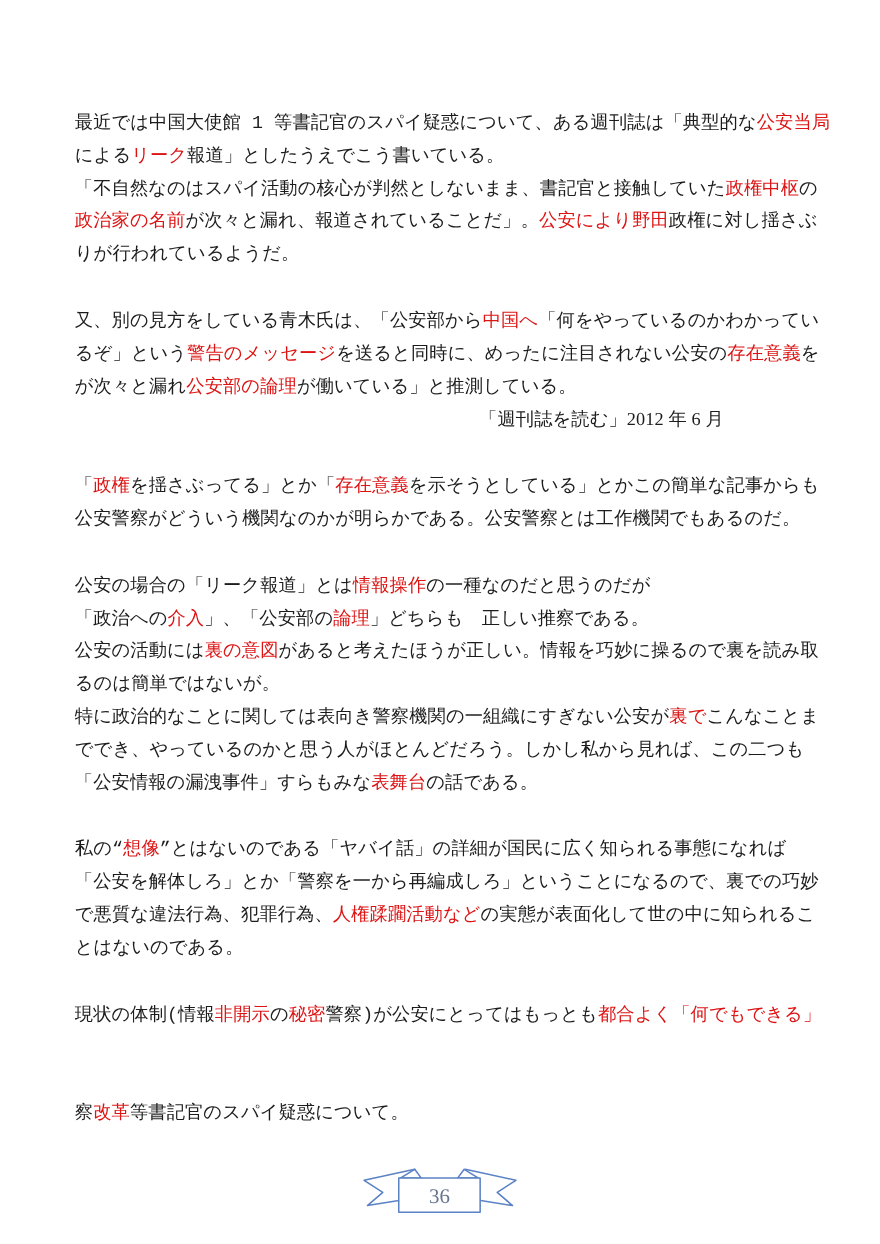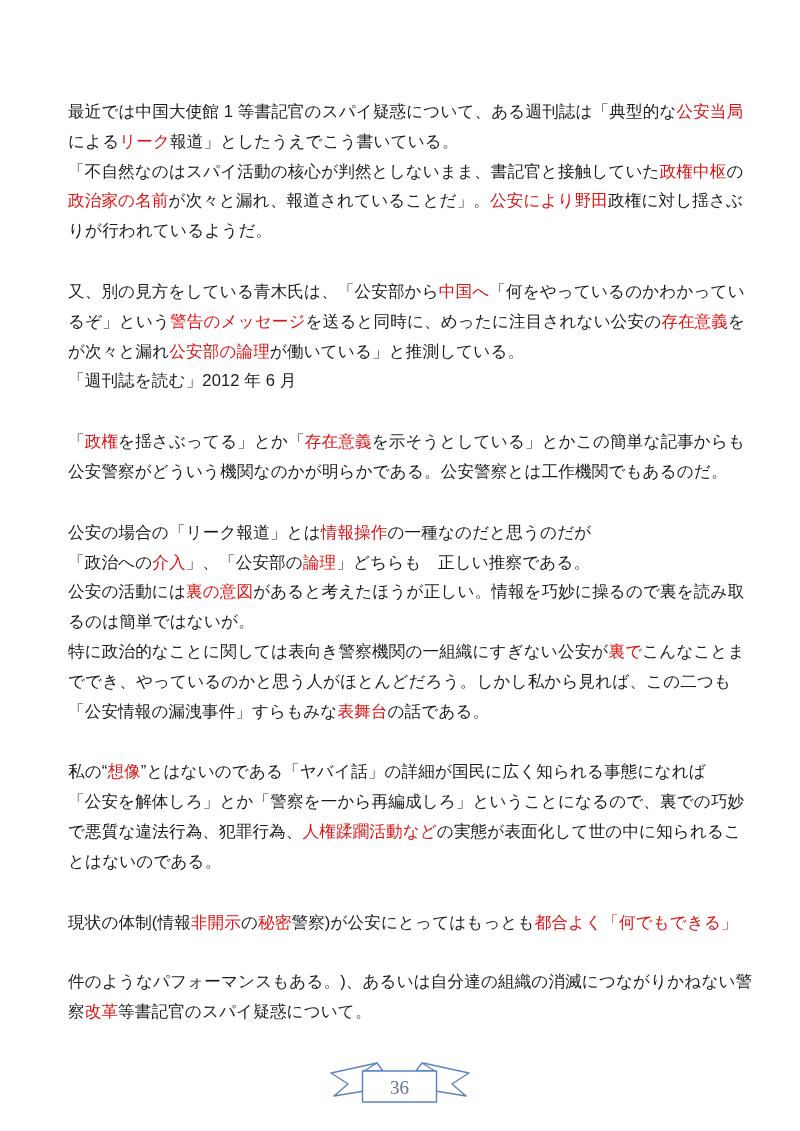--- a/index.html
+++ b/index.html
@@ -15,45 +15,47 @@
     position: absolute;
     left: 68px;
     top: 97px;
     width: 670px;
     color: var(--text, #1c1c1c);
     font-size: 16.6px;
     line-height: 29.8px;
     letter-spacing: 0.1px;
     white-space: nowrap;
   }
-  .para { margin: 0 0 31px 0; }
+  .para { margin: 0 0 31px 0; font-family: Liberation Mono, monospace; }
   .para.tight { margin-bottom: 0; }
   .red { color: var(--red, #dd1414); }
   .citation {
     margin: 0 0 31px 0;
+    text-align: right;
     padding-right: 80px;
+    font-family: Liberation Serif, serif;
   }
   .ribbon {
     position: absolute;
     left: 325px;
     top: 1058px;
   }
 </style>
 </head>
 <body>
 
 <div class="page">
   <div class="content">
     <div class="para"><span>最近では中国大使館 1 等書記官のスパイ疑惑について、ある週刊誌は「典型的な</span><span class="red">公安当局</span><br><span>による</span><span class="red">リーク</span><span>報道」としたうえでこう書いている。</span><br><span>「不自然なのはスパイ活動の核心が判然としないまま、書記官と接触していた</span><span class="red">政権中枢</span><span>の</span><br><span class="red">政治家の名前</span><span>が次々と漏れ、報道されていることだ」。</span><span class="red">公安により野田</span><span>政権に対し揺さぶ</span><br><span>りが行われているようだ。</span></div>
     <div class="para tight"><span>又、別の見方をしている青木氏は、「公安部から</span><span class="red">中国へ</span><span>「何をやっているのかわかってい</span><br><span>るぞ」という</span><span class="red">警告のメッセージ</span><span>を送ると同時に、めったに注目されない公安の</span><span class="red">存在意義</span><span>を</span><br><span>が次々と漏れ</span><span class="red">公安部の論理</span><span>が働いている」と推測している。</span></div>
     <div class="citation">「週刊誌を読む」2012 年 6 月</div>
     <div class="para"><span>「</span><span class="red">政権</span><span>を揺さぶってる」とか「</span><span class="red">存在意義</span><span>を示そうとしている」とかこの簡単な記事からも</span><br><span>公安警察がどういう機関なのかが明らかである。公安警察とは工作機関でもあるのだ。</span></div>
     <div class="para"><span>公安の場合の「リーク報道」とは</span><span class="red">情報操作</span><span>の一種なのだと思うのだが</span><br><span>「政治への</span><span class="red">介入</span><span>」、「公安部の</span><span class="red">論理</span><span>」どちらも　正しい推察である。</span><br><span>公安の活動には</span><span class="red">裏の意図</span><span>があると考えたほうが正しい。情報を巧妙に操るので裏を読み取</span><br><span>るのは簡単ではないが。</span><br><span>特に政治的なことに関しては表向き警察機関の一組織にすぎない公安が</span><span class="red">裏で</span><span>こんなことま</span><br><span>ででき、やっているのかと思う人がほとんどだろう。しかし私から見れば、この二つも</span><br><span>「公安情報の漏洩事件」すらもみな</span><span class="red">表舞台</span><span>の話である。</span></div>
     <div class="para"><span>私の“</span><span class="red">想像</span><span>”とはないのである「ヤバイ話」の詳細が国民に広く知られる事態になれば</span><br><span>「公安を解体しろ」とか「警察を一から再編成しろ」ということになるので、裏での巧妙</span><br><span>で悪質な違法行為、犯罪行為、</span><span class="red">人権蹂躙活動など</span><span>の実態が表面化して世の中に知られるこ</span><br><span>とはないのである。</span></div>
-    <div class="para"><span>現状の体制(情報</span><span class="red">非開示</span><span>の</span><span class="red">秘密</span><span>警察)が公安にとってはもっとも</span><span class="red">都合よく「何でもできる」</span><br><br><span>件のようなパフォーマンスもある。)、あるいは自分達の組織の消滅につながりかねない警</span><br><span>察</span><span class="red">改革</span><span>等書記官のスパイ疑惑について。</span></div>
+    <div class="para"><span>現状の体制(情報</span><span class="red">非開示</span><span>の</span><span class="red">秘密</span><span>警察)が公安にとってはもっとも</span><span class="red">都合よく「何でもできる」</span><br><br><br><span>察</span><span class="red">改革</span><span>等書記官のスパイ疑惑について。</span></div>
   </div>
 
   <svg class="ribbon" width="150" height="60" viewBox="0 0 150 60">
     <g fill="#ffffff" stroke="#5b82c4" stroke-width="1.4" stroke-linejoin="round">
       <polygon points="52,5 6,15 23,26 9,38 52,31"></polygon>
       <polygon points="98,5 144,15 127,26 141,38 98,31"></polygon>
       <polygon points="39,13 52,5 58,13"></polygon>
       <polygon points="110,13 97,5 91,13"></polygon>
       <rect x="37.5" y="13" width="74" height="31"></rect>
     </g>

